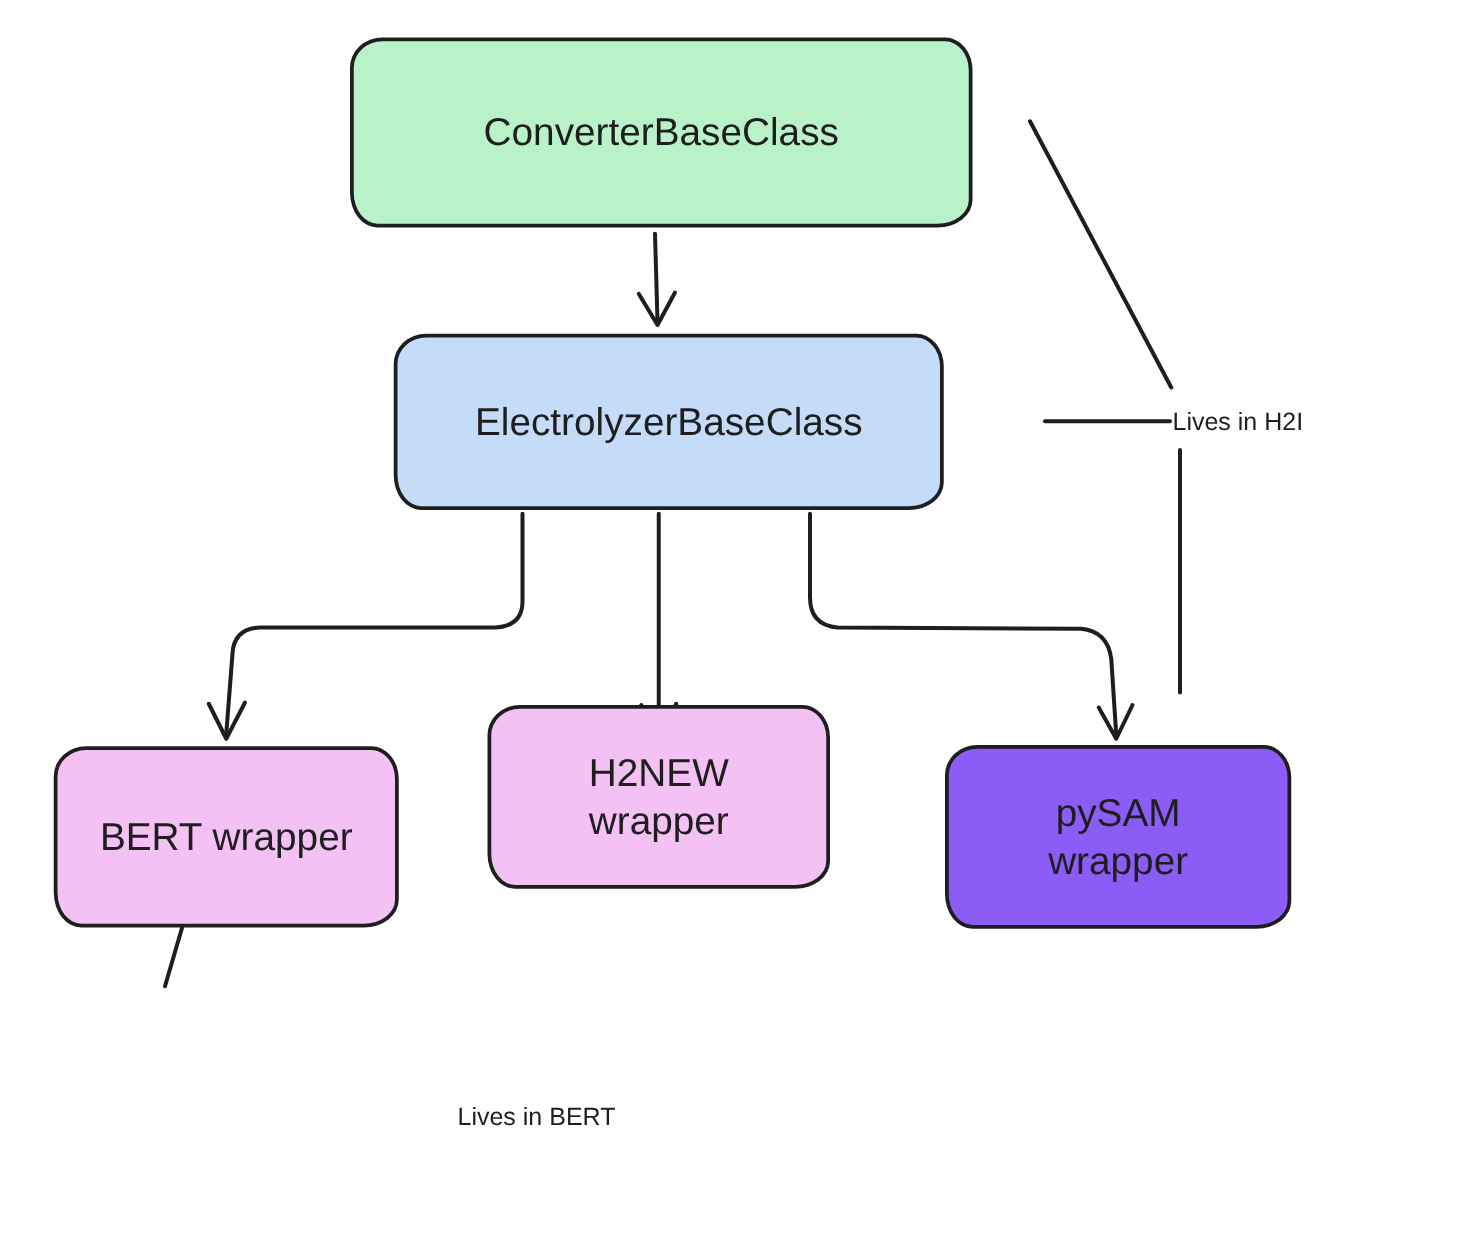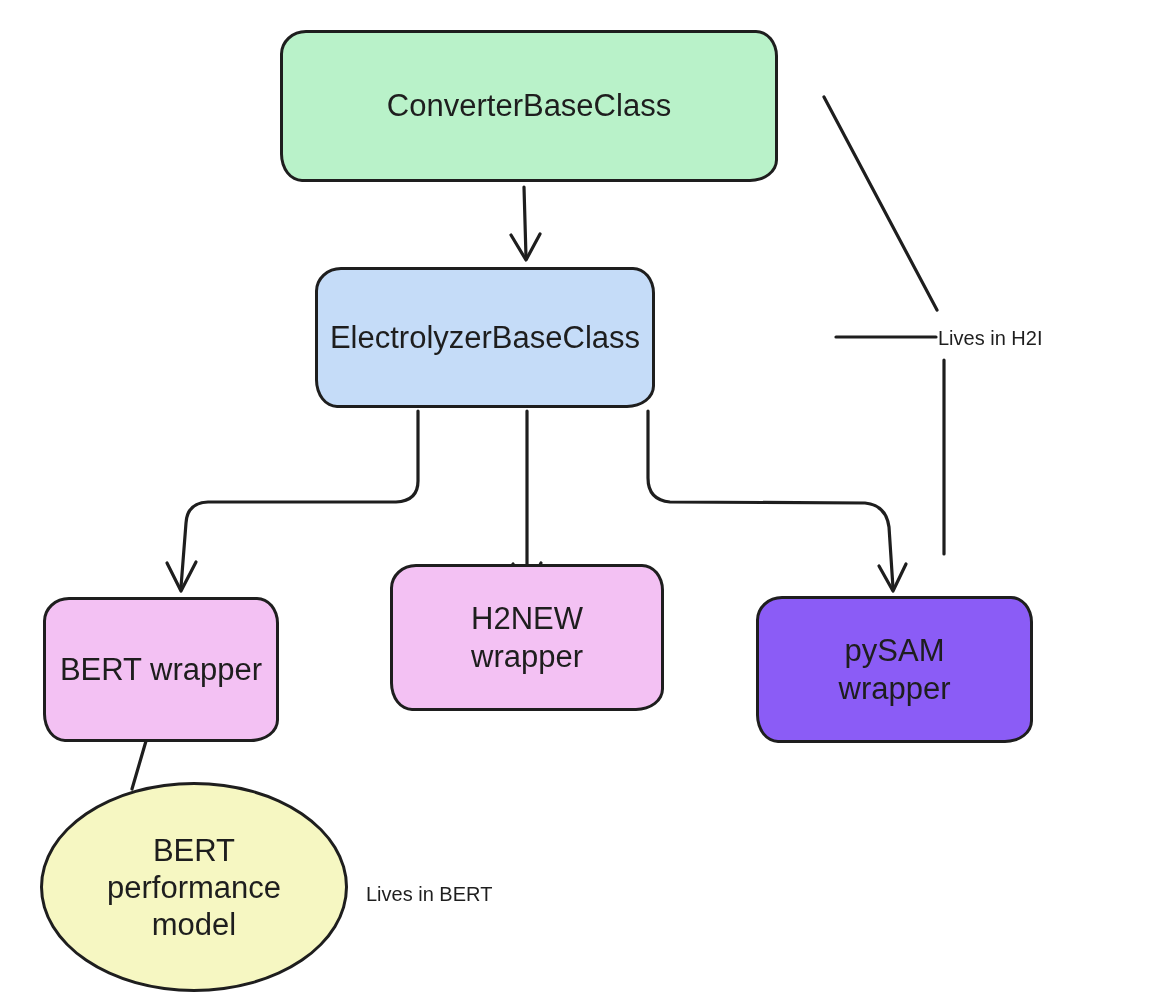--- a/index.html
+++ b/index.html
@@ -44,25 +44,25 @@
     color: #1e1e1e;
   }
   .rounded {
     border-radius: 26px 22px 28px 22px / 24px 26px 22px 28px;
   }
   .node-converter {
     left: 280px; top: 30px; width: 498px; height: 152px;
     background: #b9f2c9;
   }
   .node-electrolyzer {
-    left: 315px; top: 267px; width: 340px; height: 141px;
+    left: 315px; top: 267px; width: 440px; height: 141px;
     background: #c5dcf8;
   }
   .node-bert-wrapper {
-    left: 43px; top: 597px; width: 236px; height: 145px;
+    left: 43px; top: 597px; width: 276px; height: 145px;
     background: #f3c1f3;
   }
   .node-h2new-wrapper {
     left: 390px; top: 564px; width: 274px; height: 147px;
     background: #f3c1f3;
   }
   .node-pysam-wrapper {
     left: 756px; top: 596px; width: 277px; height: 147px;
     background: #8b5cf6;
   }
@@ -123,23 +123,18 @@
   <div class="node rounded node-h2new-wrapper">
     <div>H2NEW</div>
     <div>wrapper</div>
   </div>
 
   <div class="node rounded node-pysam-wrapper">
     <div>pySAM</div>
     <div>wrapper</div>
   </div>
 
-  <div class="node node-bert-performance">
-    <div>BERT</div>
-    <div>performance</div>
-    <div>model</div>
-  </div>
 
   <div class="annotation annotation-h2i">Lives in H2I</div>
 
   <div class="annotation annotation-bert">Lives in BERT</div>
 
 </div>
 
 </body></html>

